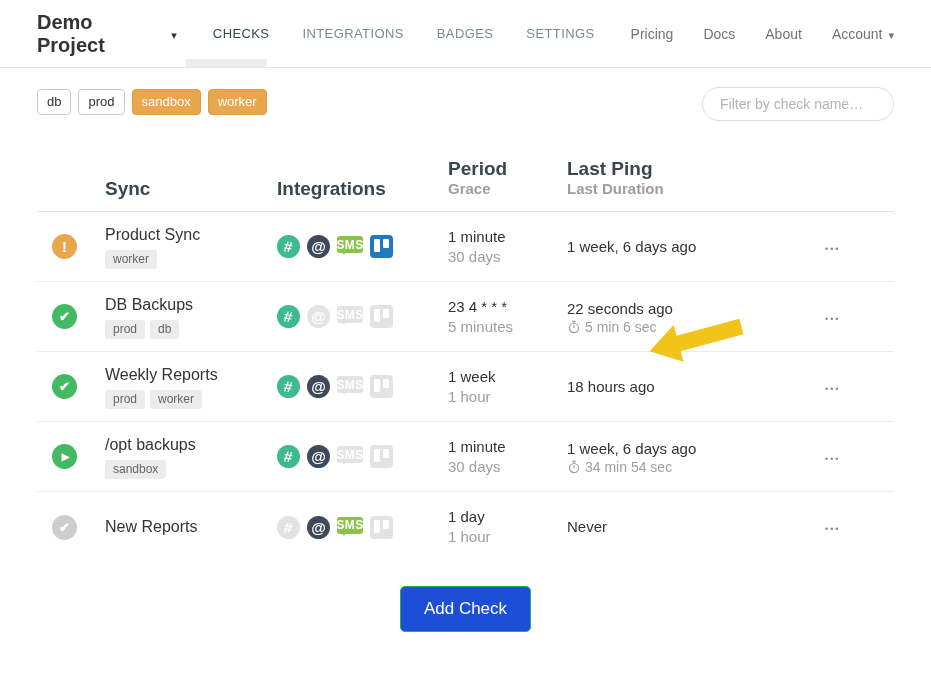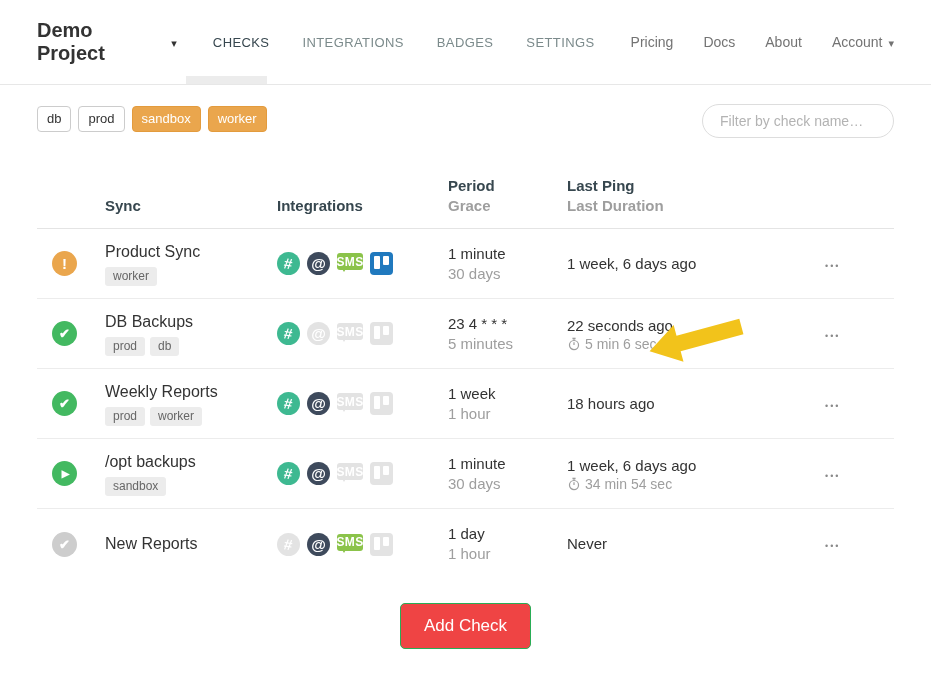--- a/index.html
+++ b/index.html
@@ -6,21 +6,21 @@
   html,body { background:#fff; }
   body {
     width:931px; height:675px;
     font-family:"Liberation Sans", sans-serif;
     color:#333; position:relative; overflow:hidden;
   }
   .page { width:931px; height:675px; position:relative; }
 
   
   .topnav {
-    height:85px; border-bottom:1px solid #e7e7e7;
+    height:68px; border-bottom:1px solid #e7e7e7;
     display:flex; align-items:center; justify-content:space-between;
     padding:0 37px; position:relative;
   }
   .nav-left { display:flex; align-items:center; }
   .project { display:flex; align-items:center; cursor:pointer; margin-right:36px; }
   .project-name { font-size:20px; font-weight:bold; color:#333; }
   .caret { font-size:11px; color:#333; margin-left:7px; padding-top:3px; }
   .tabs { display:flex; align-items:center; gap:33px; }
   .tab { font-size:13px; letter-spacing:.4px; color:#7b8a8b; text-decoration:none; cursor:pointer; }
   .tab.active { color:#37474f; }
@@ -47,21 +47,21 @@
   .filter-input {
     width:192px; height:34px; border:1px solid #ddd; border-radius:17px;
     padding:0 17px; font-size:14px; color:#333; outline:none;
     font-family:"Liberation Sans", sans-serif;
   }
   .filter-input::placeholder { color:#b3b3b3; }
 
   
   .table { margin:24px 37px 0 37px; }
   .thead { display:flex; align-items:flex-end; padding:14px 0 12px 0; border-bottom:1px solid #e4e4e4; }
-  .h1 { font-size:15px; font-weight:bold; color:#37474f; line-height:20px; }
+  .h1 { font-size:19px; font-weight:bold; color:#37474f; line-height:20px; }
   .h2 { font-size:15px; font-weight:bold; color:#9e9e9e; line-height:20px; }
 
   .col-status { width:68px; padding-left:15px; flex-shrink:0; }
   .col-name   { width:172px; flex-shrink:0; }
   .col-int    { width:171px; flex-shrink:0; display:flex; align-items:center; gap:7px; }
   .col-period { width:119px; flex-shrink:0; }
   .col-ping   { width:243px; flex-shrink:0; }
   .col-menu   { flex:1; padding-left:15px; }
 
   .row { display:flex; align-items:center; height:70px; border-bottom:1px solid #ececec;justify-content:flex-end; }
@@ -119,21 +119,21 @@
   .p1 { font-size:15px; color:#333; line-height:20px; }
   .p2 { font-size:15px; color:#9e9e9e; line-height:20px; }
   .dur { display:flex; align-items:center; gap:4px; font-size:14px; color:#9e9e9e; }
   .timer-icon { width:14px; height:14px; }
 
   .dots { color:#8a8a8a; font-size:9px; letter-spacing:2px; cursor:pointer; }
 
   
   .addwrap { display:flex; justify-content:center; margin-top:24px; }
   .add-check {
-    background:#ef4444; border:1px solid #29ad56; color:#fff;
+    background:#1d4ed8; border:1px solid #29ad56; color:#fff;
     font-size:17px; padding:12px 23px; border-radius:5px; cursor:pointer;
     font-family:"Liberation Sans", sans-serif;
   }
 
   
   .anno-arrow { position:absolute; left:642px; top:312px; width:106px; height:54px; pointer-events:none; }
 </style>
 </head>
 <body>
 

